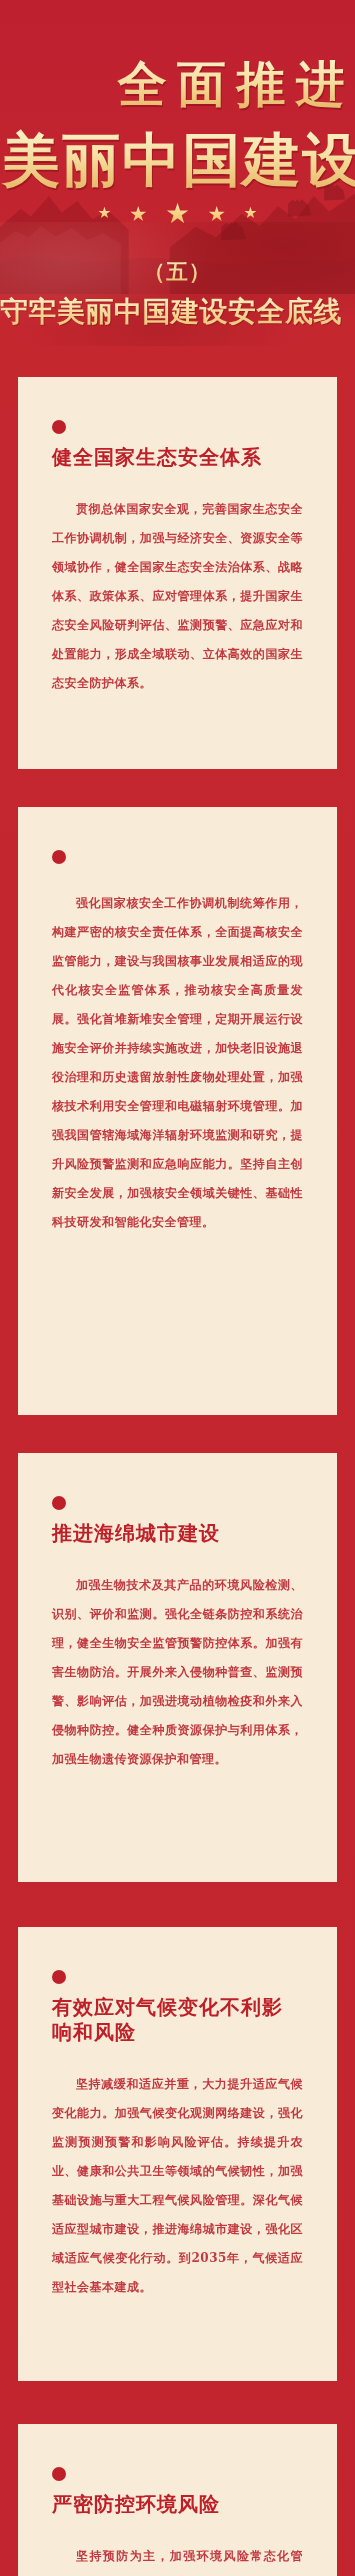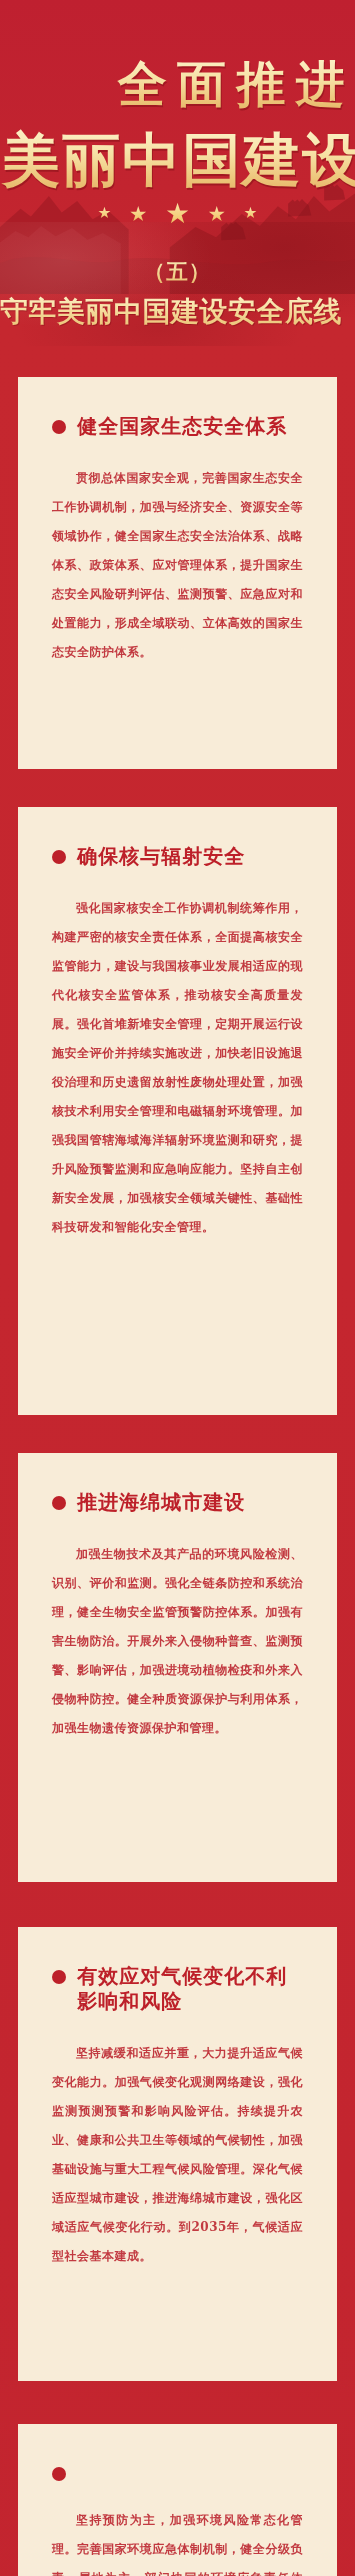--- a/index.html
+++ b/index.html
@@ -57,21 +57,21 @@
     background:#f8ecd8;padding:37px 34px 0 34px;overflow:hidden;
   }
   #card-0{top:377px;height:392px}
   #card-1{top:807px;height:608px}
   #card-2{top:1453px;height:429px}
   #card-3{top:1927px;height:454px}
   #card-4{top:2424px;height:545px}
   .card-heading{
     display:flex;align-items:flex-start;gap:11.3px;margin:0 0 25px 0;
     color:#bd2029;font-family:"Liberation Sans","DejaVu Sans",sans-serif;
-    font-weight:bold;font-size:20px;line-height:1.25;letter-spacing:1px;
+    font-weight:bold;font-size:20px;line-height:1.25;letter-spacing:1px;flex-direction:column;
   }
   .bullet-icon{flex:0 0 auto;width:14px;height:14px;border-radius:50%;background:#bd2029;margin-top:5.7px;}
   .card-body{
     margin:0;color:#c23a41;font-size:12px;line-height:29px;
     text-align:justify;text-indent:2em;font-weight:600;letter-spacing:0.5px;
   }
 </style>
 </head>
 <body>
 
@@ -104,40 +104,40 @@
       <section class="card" id="card-0">
         <h3 class="card-heading">
           <span class="bullet-icon"></span>
           <span>健全国家生态安全体系</span>
         </h3>
         <p class="card-body">贯彻总体国家安全观，完善国家生态安全工作协调机制，加强与经济安全、资源安全等领域协作，健全国家生态安全法治体系、战略体系、政策体系、应对管理体系，提升国家生态安全风险研判评估、监测预警、应急应对和处置能力，形成全域联动、立体高效的国家生态安全防护体系。</p>
       </section>
       <section class="card" id="card-1">
         <h3 class="card-heading">
           <span class="bullet-icon"></span>
-          <span>确保核与辐射安全</span>
         </h3>
         <p class="card-body">强化国家核安全工作协调机制统筹作用，构建严密的核安全责任体系，全面提高核安全监管能力，建设与我国核事业发展相适应的现代化核安全监管体系，推动核安全高质量发展。强化首堆新堆安全管理，定期开展运行设施安全评价并持续实施改进，加快老旧设施退役治理和历史遗留放射性废物处理处置，加强核技术利用安全管理和电磁辐射环境管理。加强我国管辖海域海洋辐射环境监测和研究，提升风险预警监测和应急响应能力。坚持自主创新安全发展，加强核安全领域关键性、基础性科技研发和智能化安全管理。</p>
       </section>
       <section class="card" id="card-2">
         <h3 class="card-heading">
           <span class="bullet-icon"></span>
           <span>推进海绵城市建设</span>
         </h3>
         <p class="card-body">加强生物技术及其产品的环境风险检测、识别、评价和监测。强化全链条防控和系统治理，健全生物安全监管预警防控体系。加强有害生物防治。开展外来入侵物种普查、监测预警、影响评估，加强进境动植物检疫和外来入侵物种防控。健全种质资源保护与利用体系，加强生物遗传资源保护和管理。</p>
       </section>
       <section class="card" id="card-3">
         <h3 class="card-heading">
           <span class="bullet-icon"></span>
           <span>有效应对气候变化不利影响和风险</span>
         </h3>
         <p class="card-body">坚持减缓和适应并重，大力提升适应气候变化能力。加强气候变化观测网络建设，强化监测预测预警和影响风险评估。持续提升农业、健康和公共卫生等领域的气候韧性，加强基础设施与重大工程气候风险管理。深化气候适应型城市建设，推进海绵城市建设，强化区域适应气候变化行动。到2035年，气候适应型社会基本建成。</p>
       </section>
       <section class="card" id="card-4">
         <h3 class="card-heading">
           <span class="bullet-icon"></span>
+          <span>严密防控环境风险</span>
         </h3>
         <p class="card-body">坚持预防为主，加强环境风险常态化管理。完善国家环境应急体制机制，健全分级负责、属地为主、部门协同的环境应急责任体系，完善上下游、跨区域的应急联动机制。强化危险废物、尾矿库、重金属等重点领域以及管辖海域、边境地区等环境隐患排查和风险防控。实施一批环境应急基础能力建设工程，建立健全应急响应体系和应急物资储备体系，提升环境应急指挥信息化水平，及时妥善科学处置各类突发环境事件。健全环境健康监测、调查和风险评估制度。</p>
       </section>
     </div>
 
 </div>
 
 
 </body></html>

